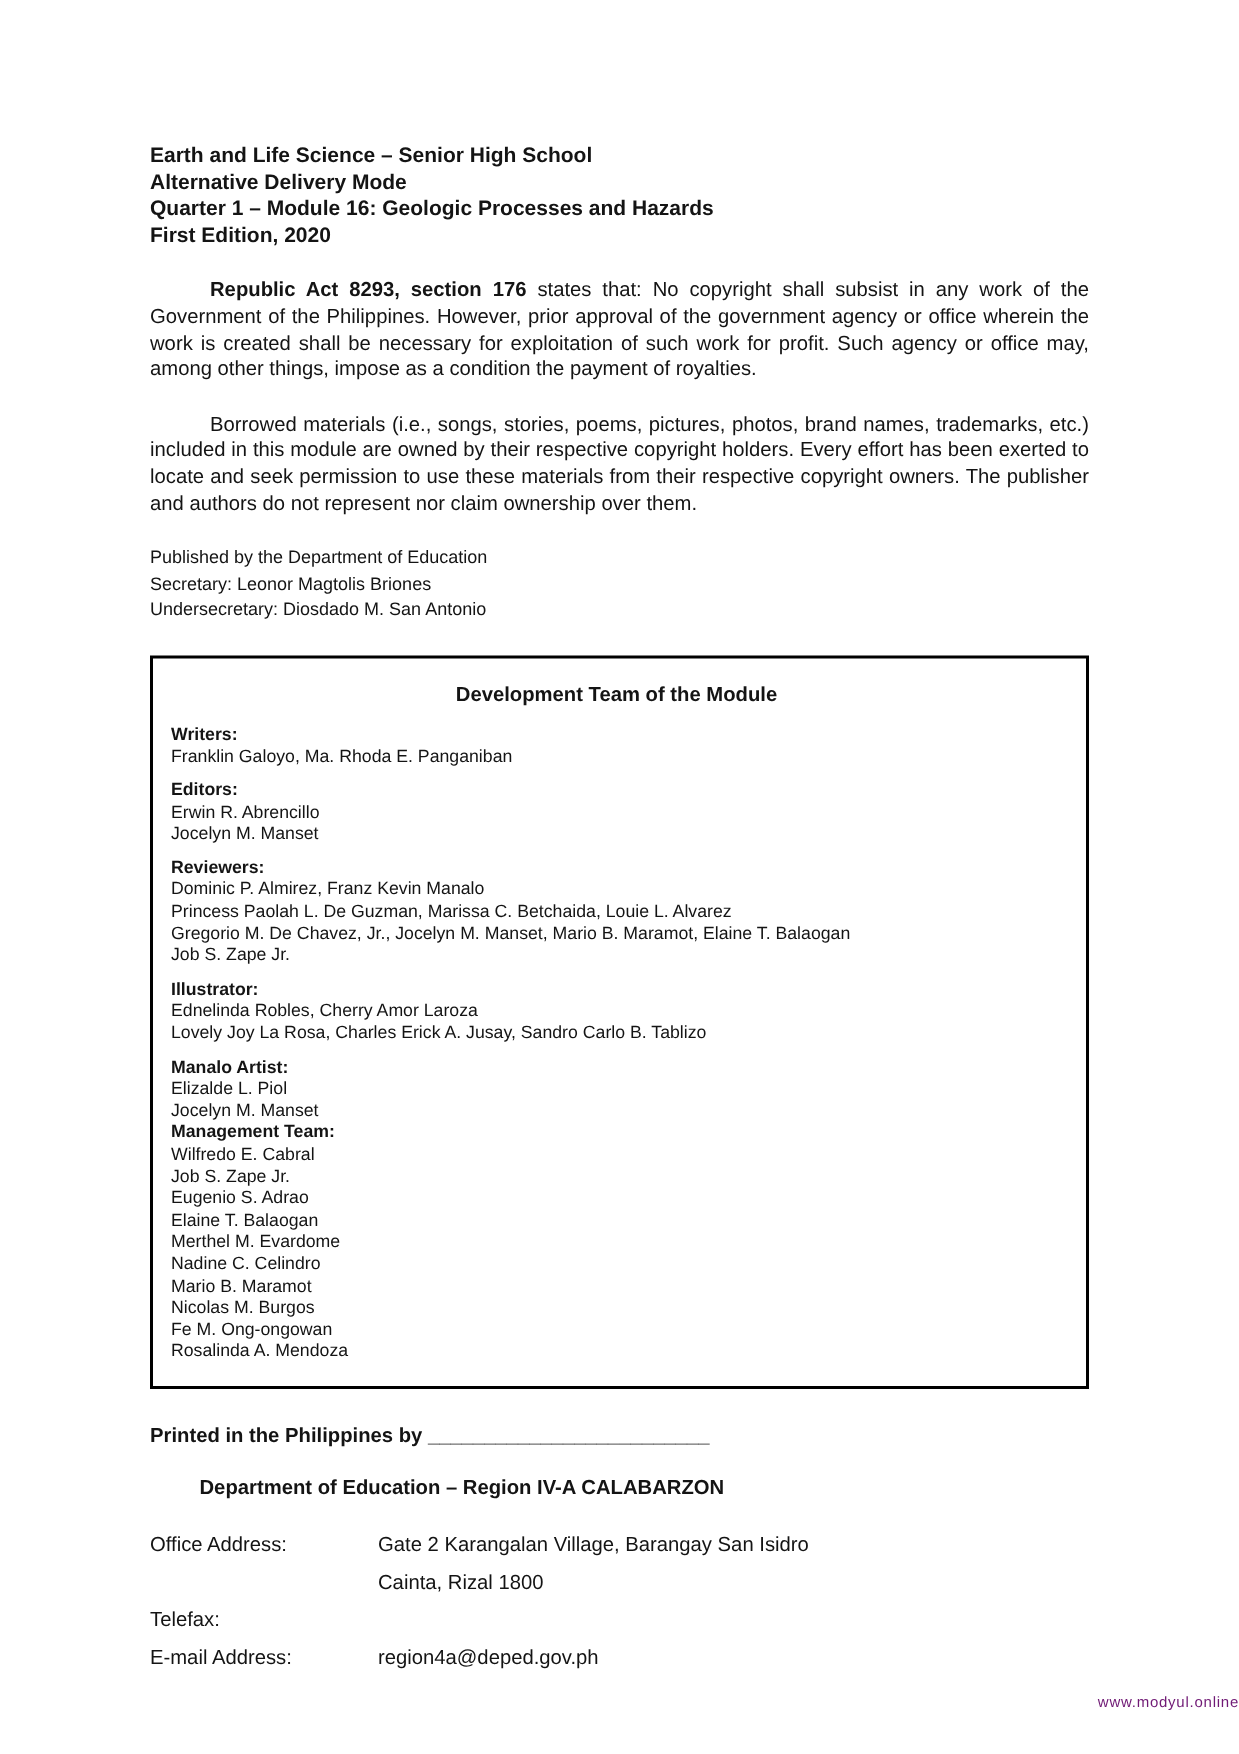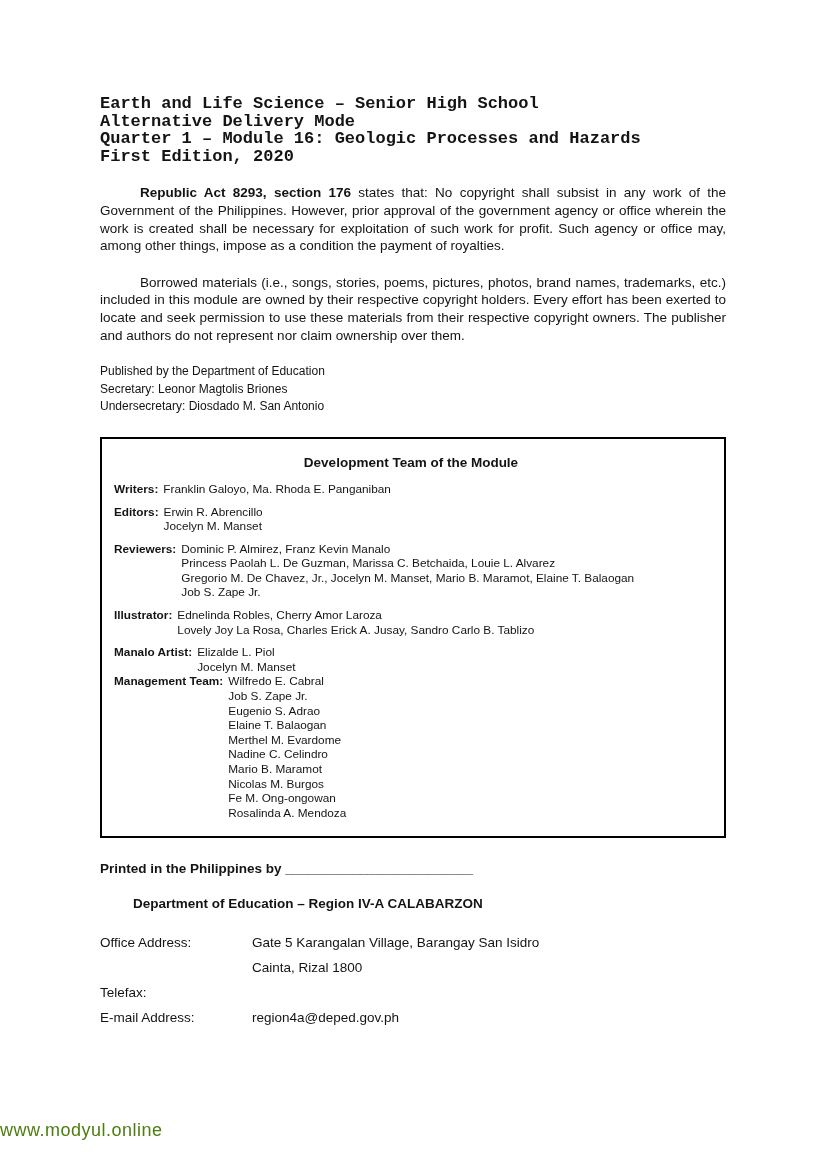--- a/index.html
+++ b/index.html
@@ -17,23 +17,22 @@
   .content {
     position: absolute;
     left: 100px;
     right: 100px;
     top: 95px;
   }
   .bold { font-weight: bold; }
 
   .title-block div {
     font-weight: bold;
-    font-size: 17px;
-    line-height: 17.6px;
-    font-family: Liberation Mono, monospace;
+    font-size: 14px;
+    line-height: 17.6px;
   }
 
   .body-par {
     margin-top: 19px;
     font-size: 13.5px;
     line-height: 17.6px;
     text-align: justify;
     text-indent: 40px;
   }
 
@@ -53,20 +52,21 @@
     font-weight: bold;
     font-size: 13.5px;
     margin: 8px 0 12px 0;
   }
   .role-row {
     display: flex;
     align-items: flex-start;
     font-size: 11.8px;
     line-height: 14.6px;
     margin-top: 8px;
+    flex-direction: column;
   }
   .role-row.tight { margin-top: 0; }
   .role-label {
     font-weight: bold;
     white-space: nowrap;
     margin-right: 5px;
   }
   .role-lines { flex: 1; }
 
   .printed-line {
@@ -90,23 +90,23 @@
     flex: 0 0 152px;
     line-height: 25px;
   }
   .contact-value div { line-height: 25px; }
 
   .watermark {
     position: absolute;
     left: 0;
     right: 0;
     bottom: 28px;
-    text-align: left;
-    color: #4d7c0f;
-    font-size: 18px;
+    text-align: right;
+    color: #701a75;
+    font-size: 10px;
     letter-spacing: 0.5px;
   }
 </style>
 </head>
 <body>
 
 <div class="page">
   <div class="content">
 
     <div class="title-block">
@@ -188,21 +188,21 @@
     </div>
 
     <p class="printed-line"><span>Printed in the Philippines by </span><span>_________________________</span></p>
 
     <p class="dept-line">Department of Education – Region IV-A CALABARZON</p>
 
     <div class="contact">
       <div class="contact-row">
         <div class="contact-label">Office Address:</div>
         <div class="contact-value">
-          <div>Gate 5 Karangalan Village, Barangay San Isidro</div>
+          <div>Gate 2 Karangalan Village, Barangay San Isidro</div>
           <div>Cainta, Rizal 1800</div>
         </div>
       </div>
       <div class="contact-row">
         <div class="contact-label">Telefax:</div>
       </div>
       <div class="contact-row">
         <div class="contact-label">E-mail Address:</div>
         <div class="contact-value">
           <div>region4a@deped.gov.ph</div>

